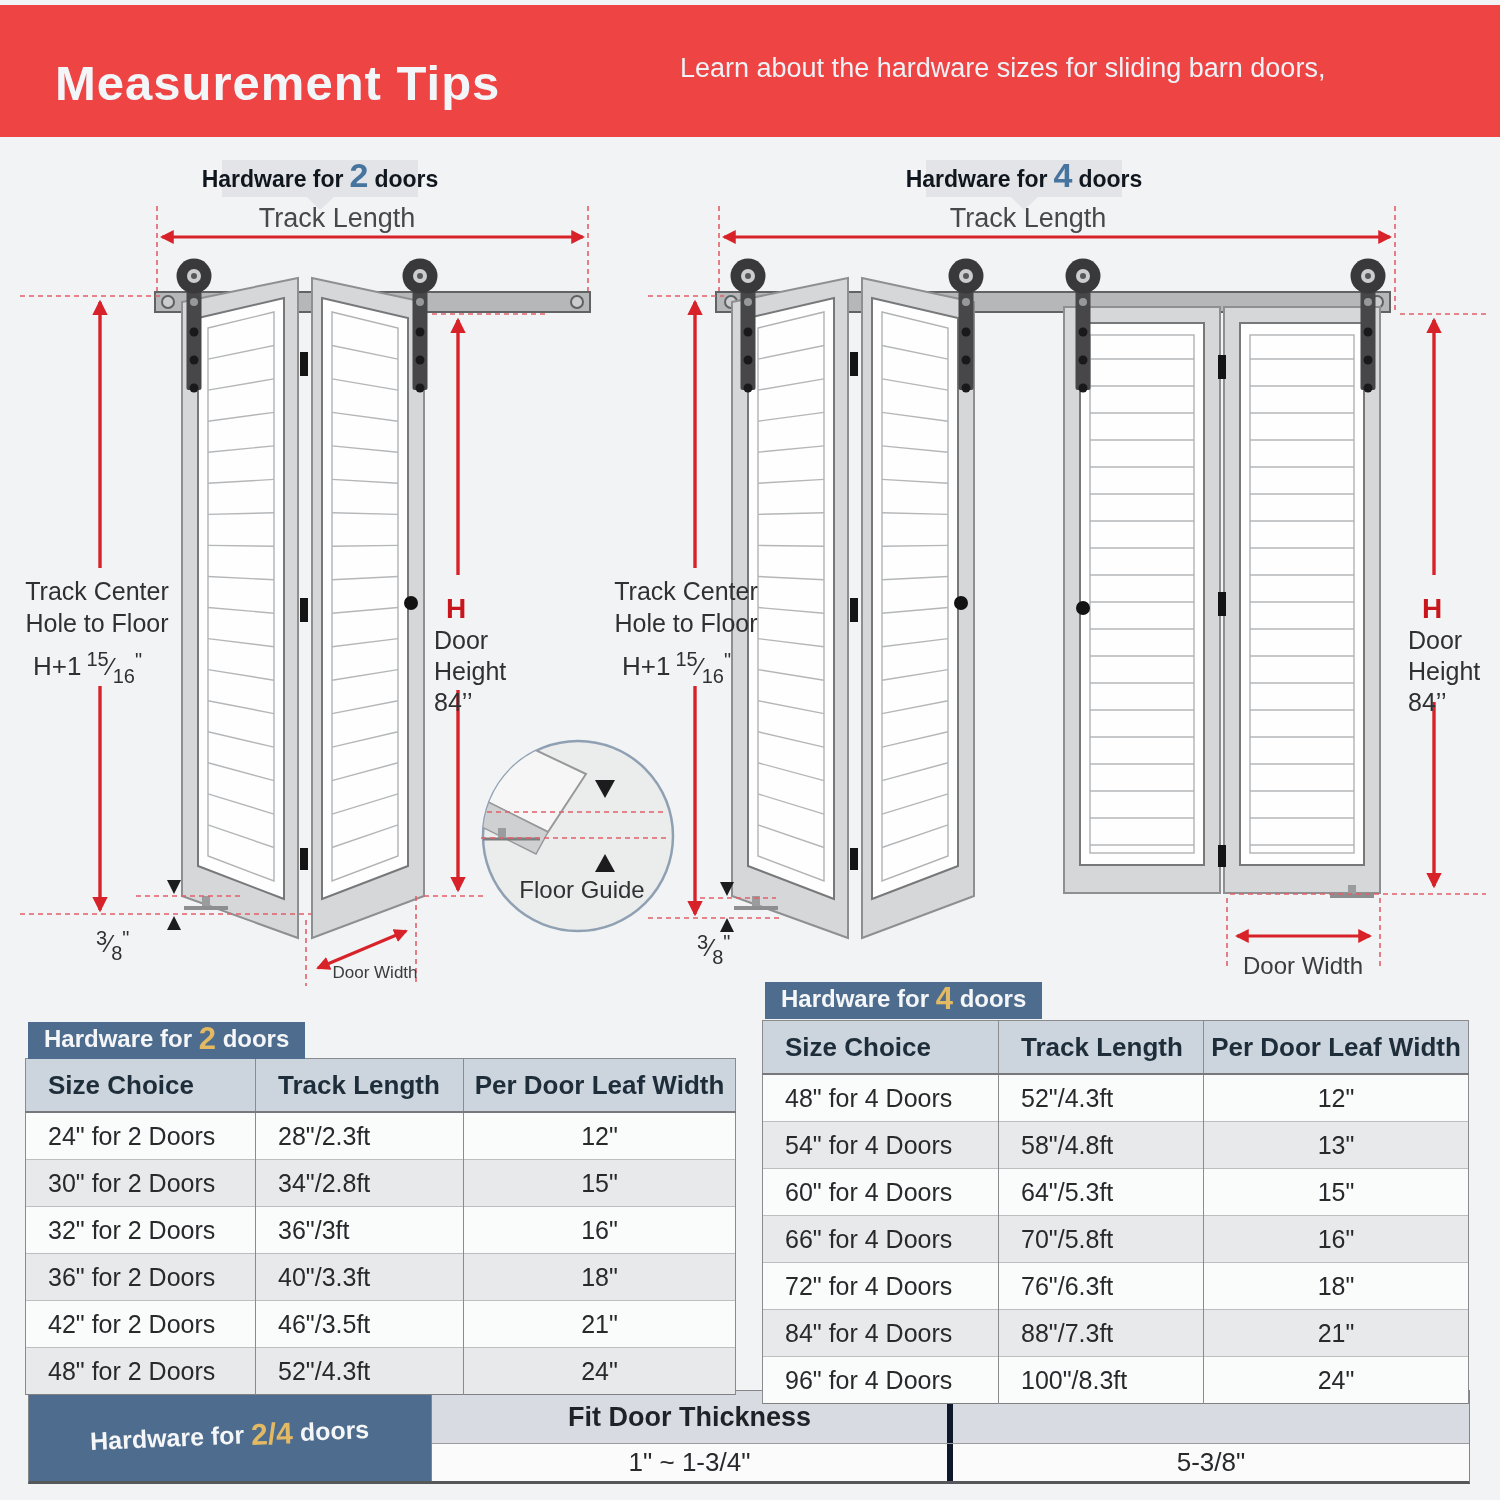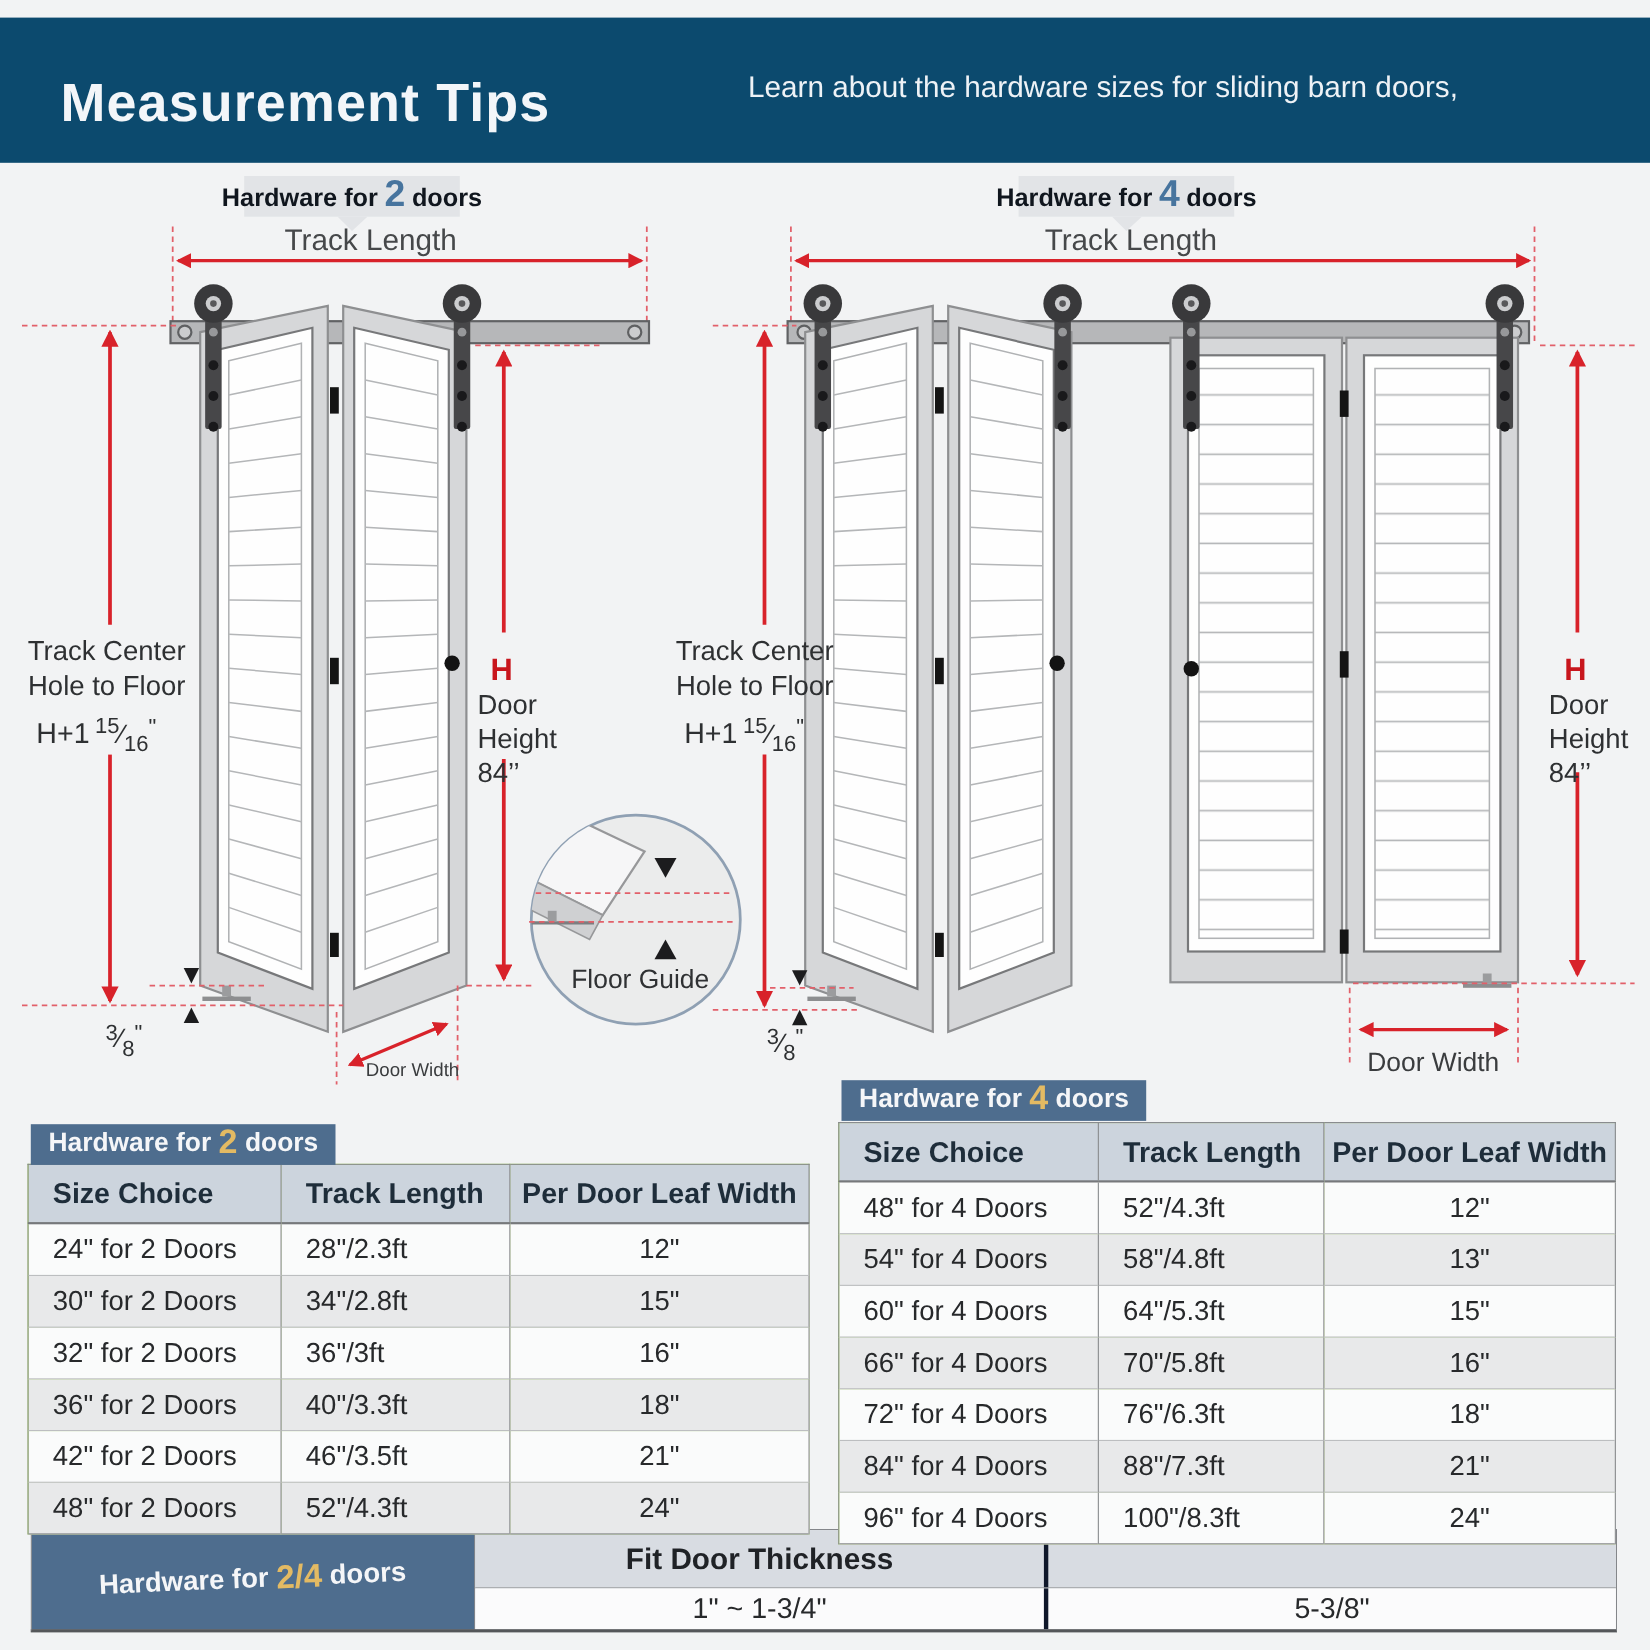--- a/index.html
+++ b/index.html
@@ -1,20 +1,20 @@
 <!DOCTYPE html>
 <html><head>
 <meta charset="utf-8">
 <style>
   html,body{margin:0;padding:0;}
   body{font-family:"Liberation Sans",sans-serif;background:#e8e9ea;}
   #page{position:relative;width:1500px;height:1500px;background:#f2f3f4;overflow:hidden;}
 
   
-  .header{position:absolute;left:0;top:16px;width:1500px;height:130px;background:#0c4a6e;border-bottom:2px solid #90662e00;}
+  .header{position:absolute;left:0;top:5px;width:1500px;height:130px;background:#ef4444;border-bottom:2px solid #90662e00;}
   .header .title{position:absolute;left:55px;top:50px;font-size:49px;font-weight:bold;color:#f3f6f9;letter-spacing:1px;}
   .header .subtitle{position:absolute;left:680px;top:44px;font-size:27px;color:#eef2f6;line-height:38px;text-align:right;}
 
   
   svg{position:absolute;left:0;top:130px;}
   svg text{font-family:"Liberation Sans",sans-serif;}
   .tl{font-size:27px;fill:#46484a;}
   .dlab{font-size:25px;fill:#2e3032;}
   .dval{font-size:26px;fill:#2e3032;}
   .fsup{font-size:20px;}
@@ -32,42 +32,42 @@
   .frame{fill:#d6d7d9;stroke:#8e8f91;stroke-width:2;}
   .panel{fill:#fefefe;stroke:#77787a;stroke-width:2;}
   .louvout{fill:none;stroke:#b0b2b4;stroke-width:1.4;}
   .btri{fill:#1c1c1e;}
   #fold-louvers line{stroke:#b4b6b8;stroke-width:1.4;}
 
   
   .tbl-badge{position:absolute;background:#4e6d8e;color:#f5f6f8;font-size:24px;font-weight:bold;
              padding:3px 16px 6px 16px;white-space:nowrap;z-index:3;}
   .tbl-badge .num{color:#e3ba63;font-size:31px;line-height:24px;vertical-align:-2px;}
-  table.spec{position:absolute;border-collapse:collapse;table-layout:fixed;background:#bef264;
+  table.spec{position:absolute;border-collapse:collapse;table-layout:fixed;background:#fef9c3;
              border:1px solid #7f8183;z-index:2;}
   table.spec th{background:#ccd4dd;color:#1e2d3a;font-size:26px;font-weight:bold;height:50px;
                 border:1px solid #898b8e;border-bottom:2px solid #76787b;}
   table.spec td{font-size:25px;color:#27292b;height:44px;border-top:1px solid #bcbec0;
                 border-left:1px solid #898b8e;border-right:1px solid #898b8e;}
   table.spec tr:nth-child(even) td{background:#e8e9ea;}
   table.spec tr:nth-child(odd) td{background:#fafbfb;}
   .cl{text-align:left;padding-left:22px;}
   .cc{text-align:center;}
 
   
   .bt{position:absolute;left:28px;top:1390px;width:1442px;height:94px;display:flex;
       border:1px solid #84868a;border-bottom:3px solid #55575a;box-sizing:border-box;}
   .bt-left{width:402px;background:#4e6d8e;color:#f5f6f8;display:flex;align-items:center;justify-content:center;
            font-size:25px;font-weight:bold;border-right:1px solid #84868a;}
   .bt-left .inner{transform:rotate(-2.5deg);white-space:nowrap;}
   .bt-left .num{color:#e3ba63;font-size:30px;vertical-align:-2px;}
   .bt-right{flex:1;display:flex;flex-direction:column;}
   .bt-head{display:flex;height:52px;background:#d8dce2;border-bottom:1px solid #9a9c9f;}
   .bt-vals{display:flex;flex:1;background:#fbfbfc;}
-  .bt-c1{width:521px;display:flex;align-items:center;justify-content:center;border-right:4px solid #0f172a;box-sizing:border-box;}
+  .bt-c1{width:521px;display:flex;align-items:center;justify-content:center;border-right:6px solid #0f172a;box-sizing:border-box;}
   .bt-c2{flex:1;display:flex;align-items:center;justify-content:center;}
   .bt-head div{font-size:27px;font-weight:bold;color:#1f2226;}
   .bt-vals div{font-size:26px;color:#27292b;}
 </style>
 </head>
 <body>
 
 <div id="page">
 
   <div class="header">

